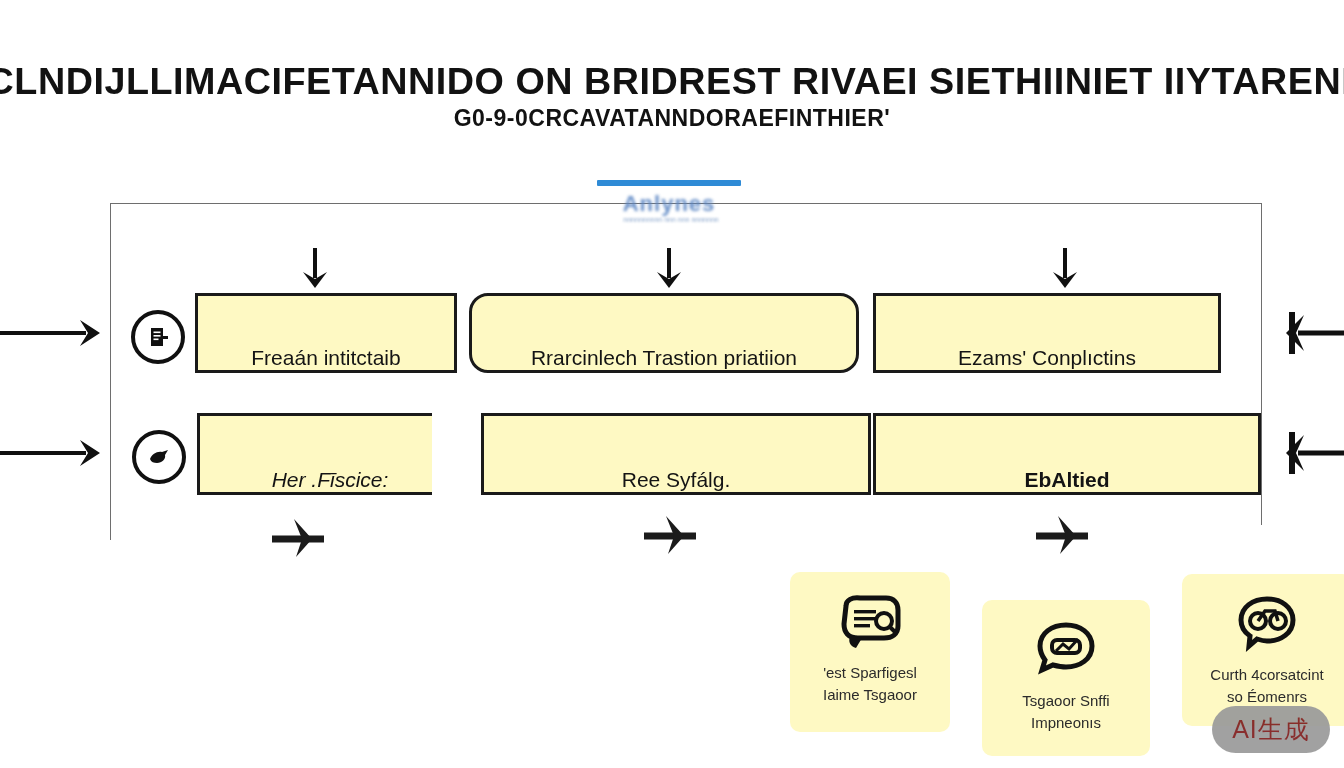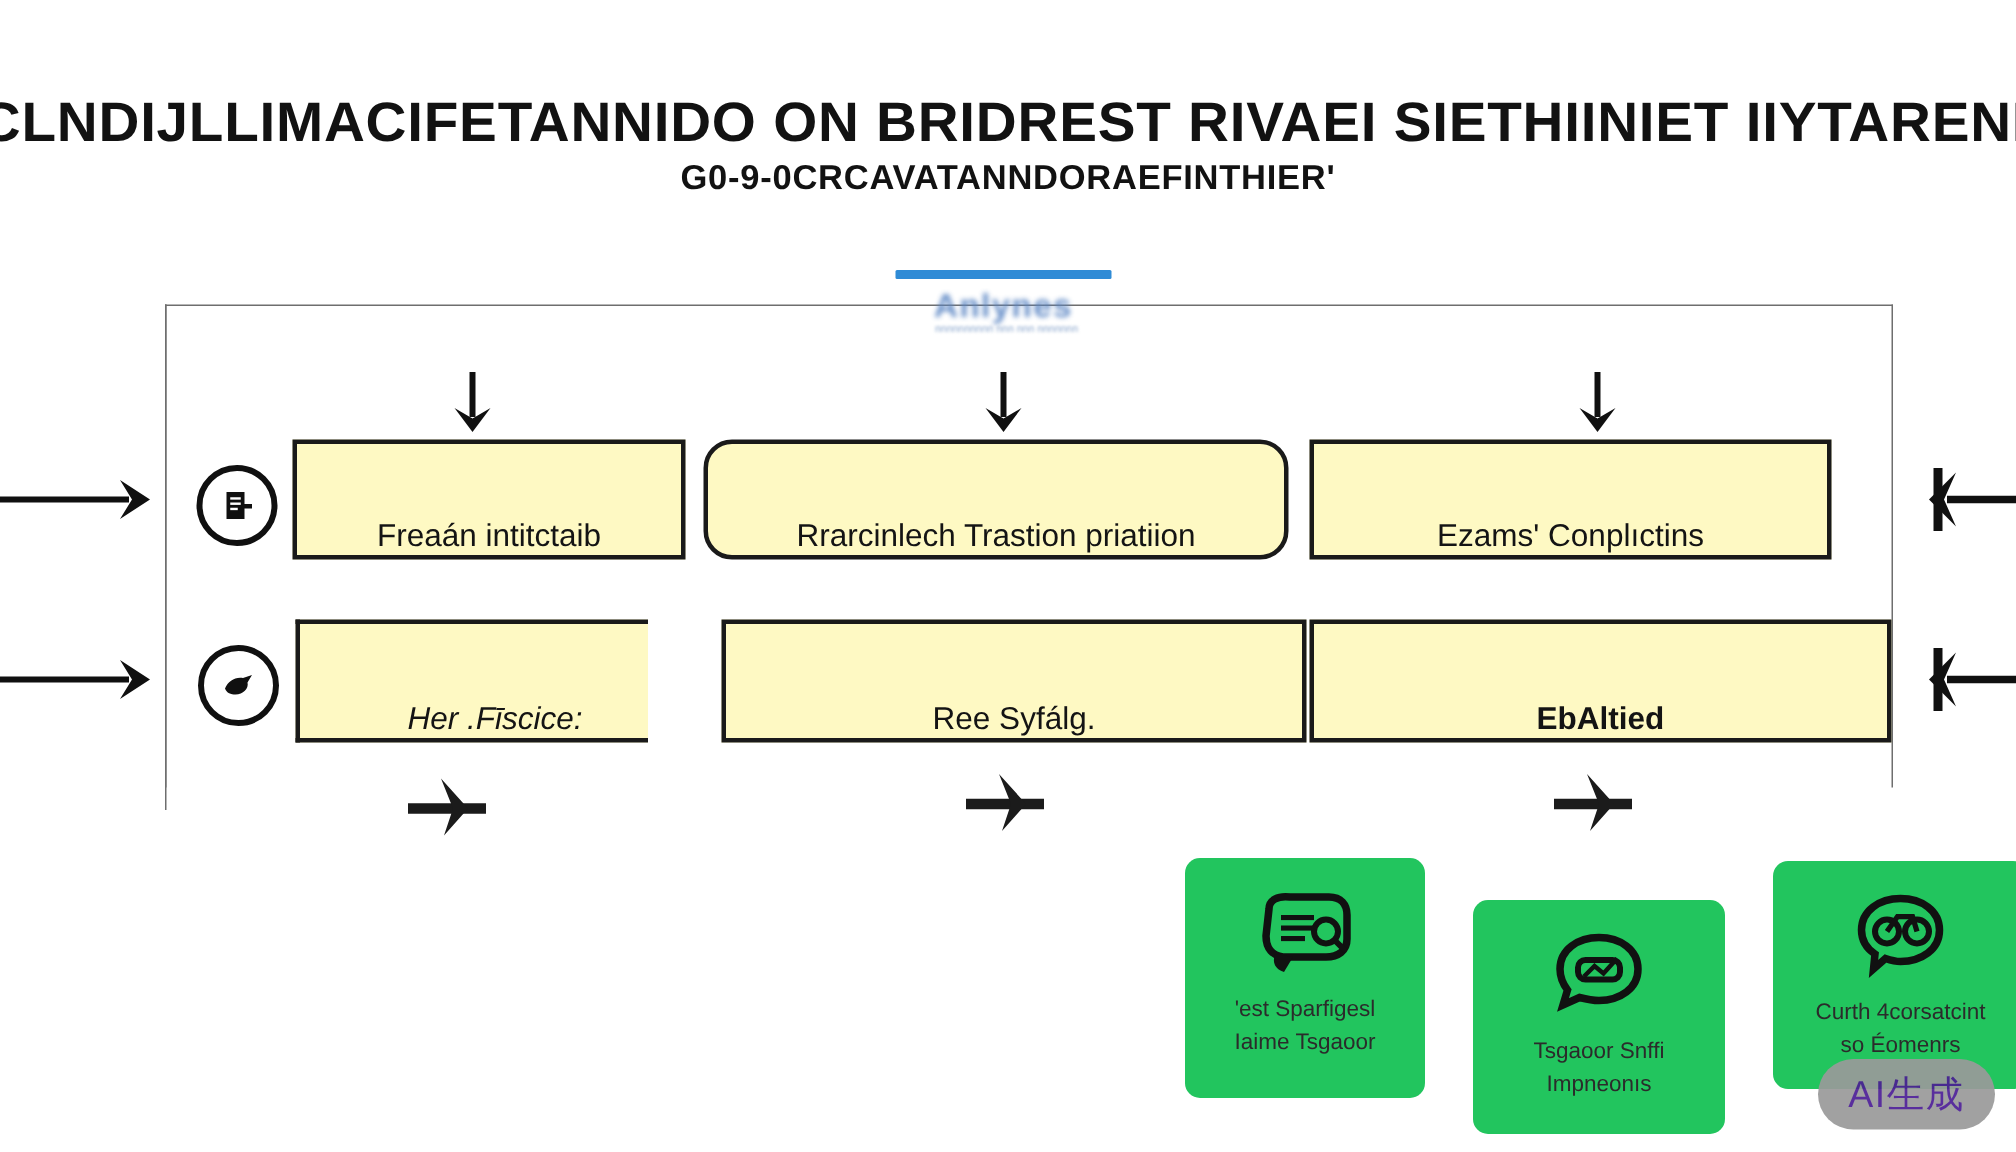--- a/index.html
+++ b/index.html
@@ -161,21 +161,21 @@
   #arrow-down-2 { left: 650px; top: 248px; }
   #arrow-down-3 { left: 1046px; top: 248px; }
   #arrow-fwd-1 { left: 268px; top: 515px; }
   #arrow-fwd-2 { left: 640px; top: 512px; }
   #arrow-fwd-3 { left: 1032px; top: 512px; }
 
   
   .info-card {
     position: absolute;
     box-sizing: border-box;
-    background: #22c55e;
+    background: #fef9c3;
     border-radius: 10px;
     display: flex;
     flex-direction: column;
     align-items: center;
     padding-top: 20px;
   }
   #info-card-1 { left: 790px; top: 572px; width: 160px; height: 160px; }
   #info-card-2 { left: 982px; top: 600px; width: 168px; height: 156px; }
   #info-card-3 { left: 1182px; top: 574px; width: 170px; height: 152px; }
   .card-icon { width: 72px; height: 62px; display: block; }
@@ -193,21 +193,21 @@
 
   
   #watermark {
     position: absolute;
     left: 1212px;
     top: 706px;
     width: 118px;
     height: 47px;
     border-radius: 24px;
     background: #9a9a9a;
-    color: #4c1d95;
+    color: #7f1d1d;
     display: flex;
     align-items: center;
     justify-content: center;
     font-size: 25px;
     letter-spacing: 1px;
     opacity: 0.92;
   }
 </style>
 </head>
 <body>

